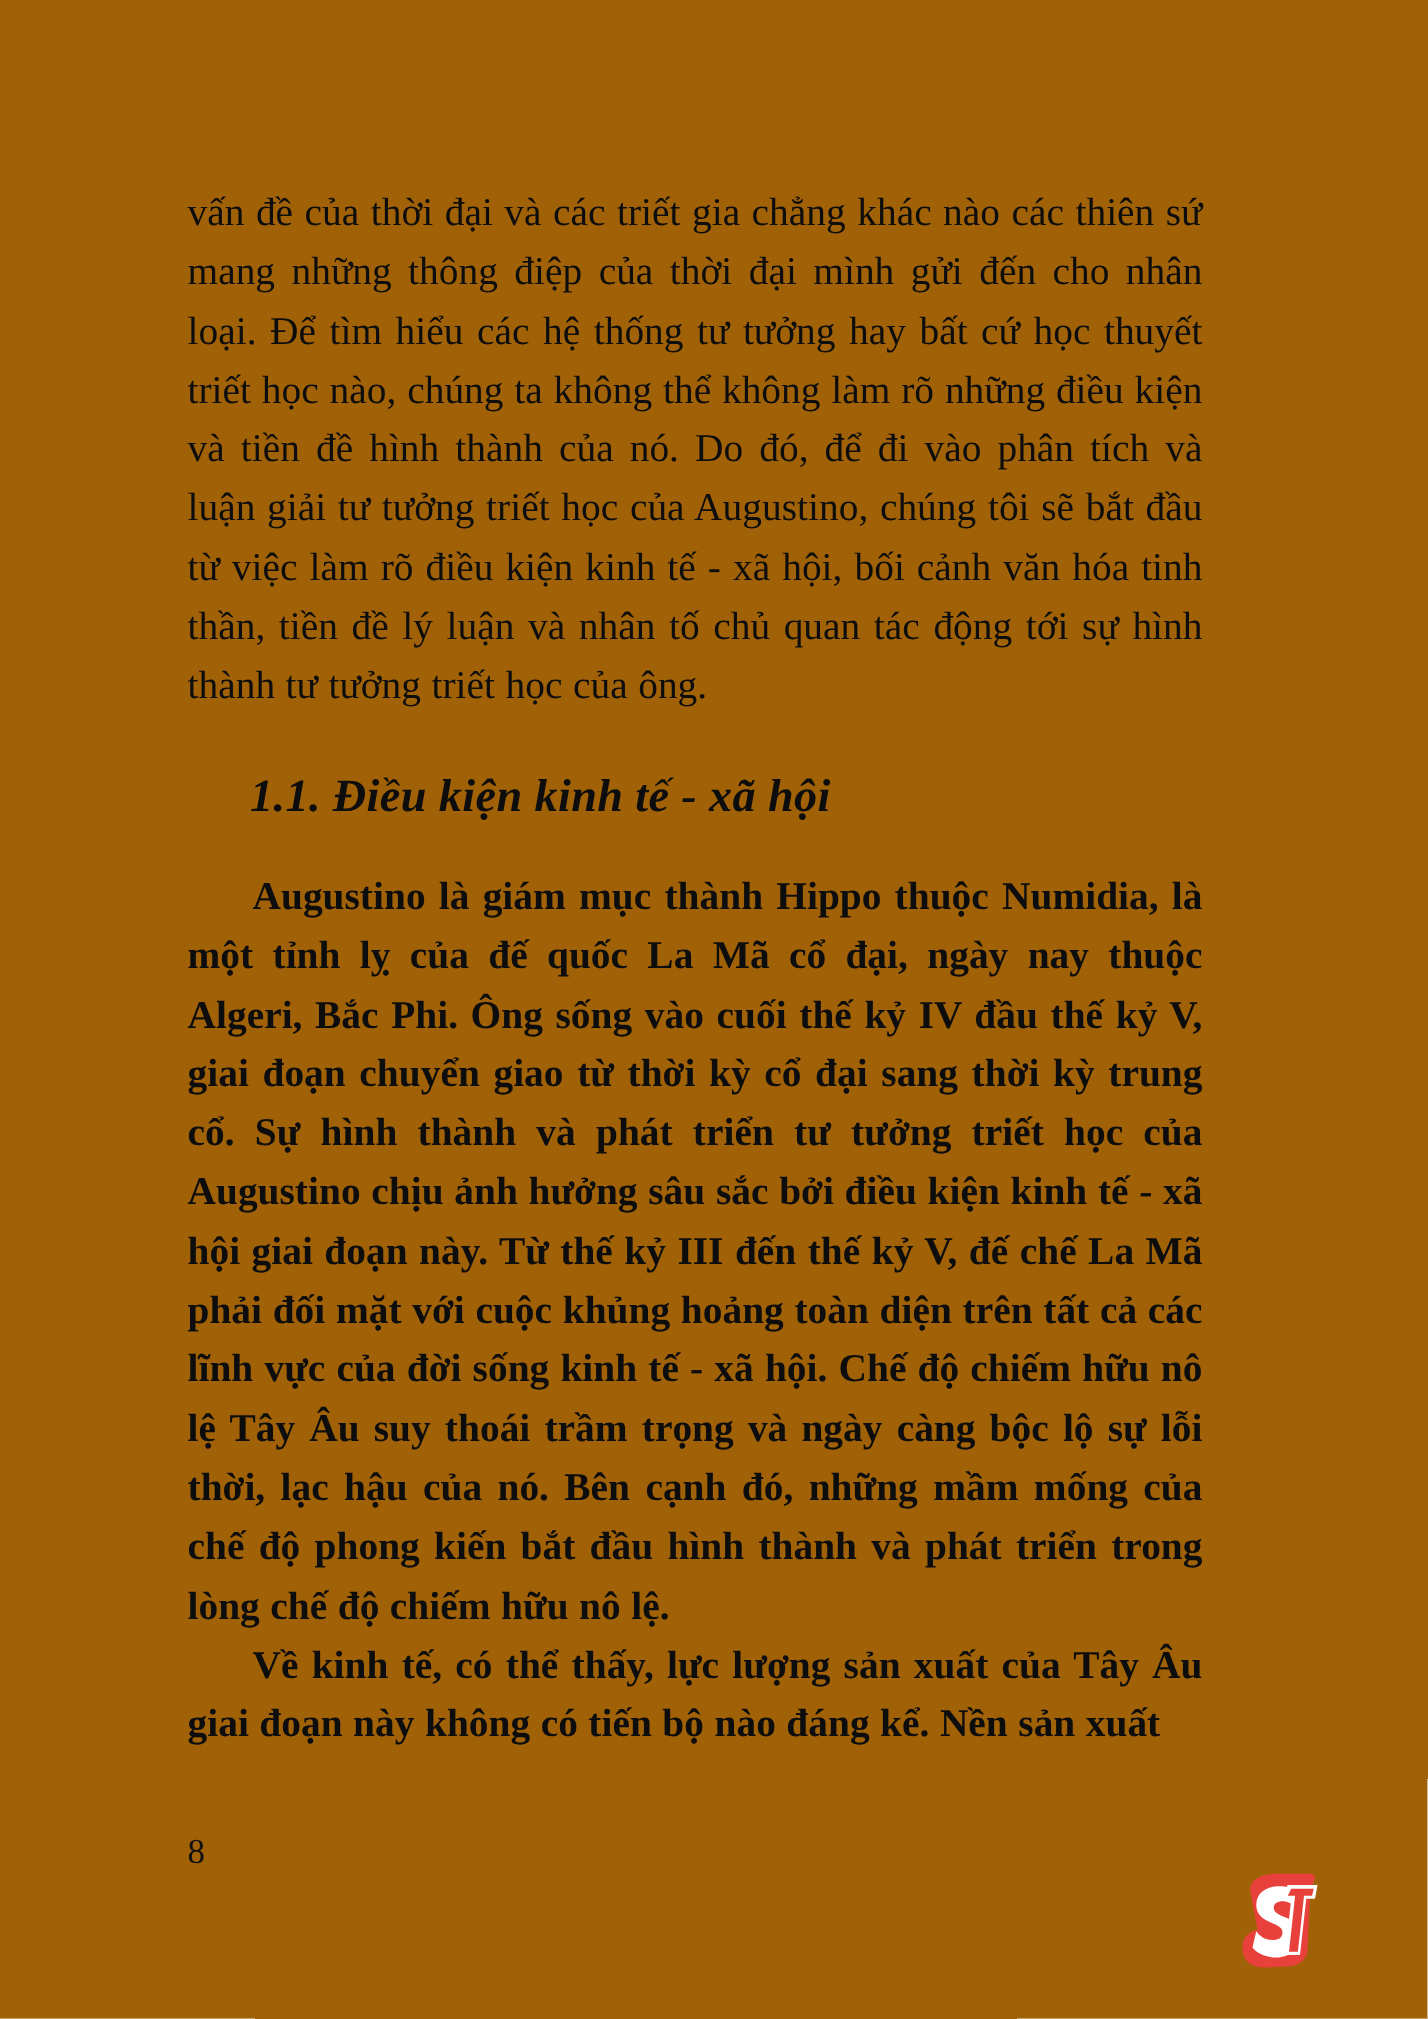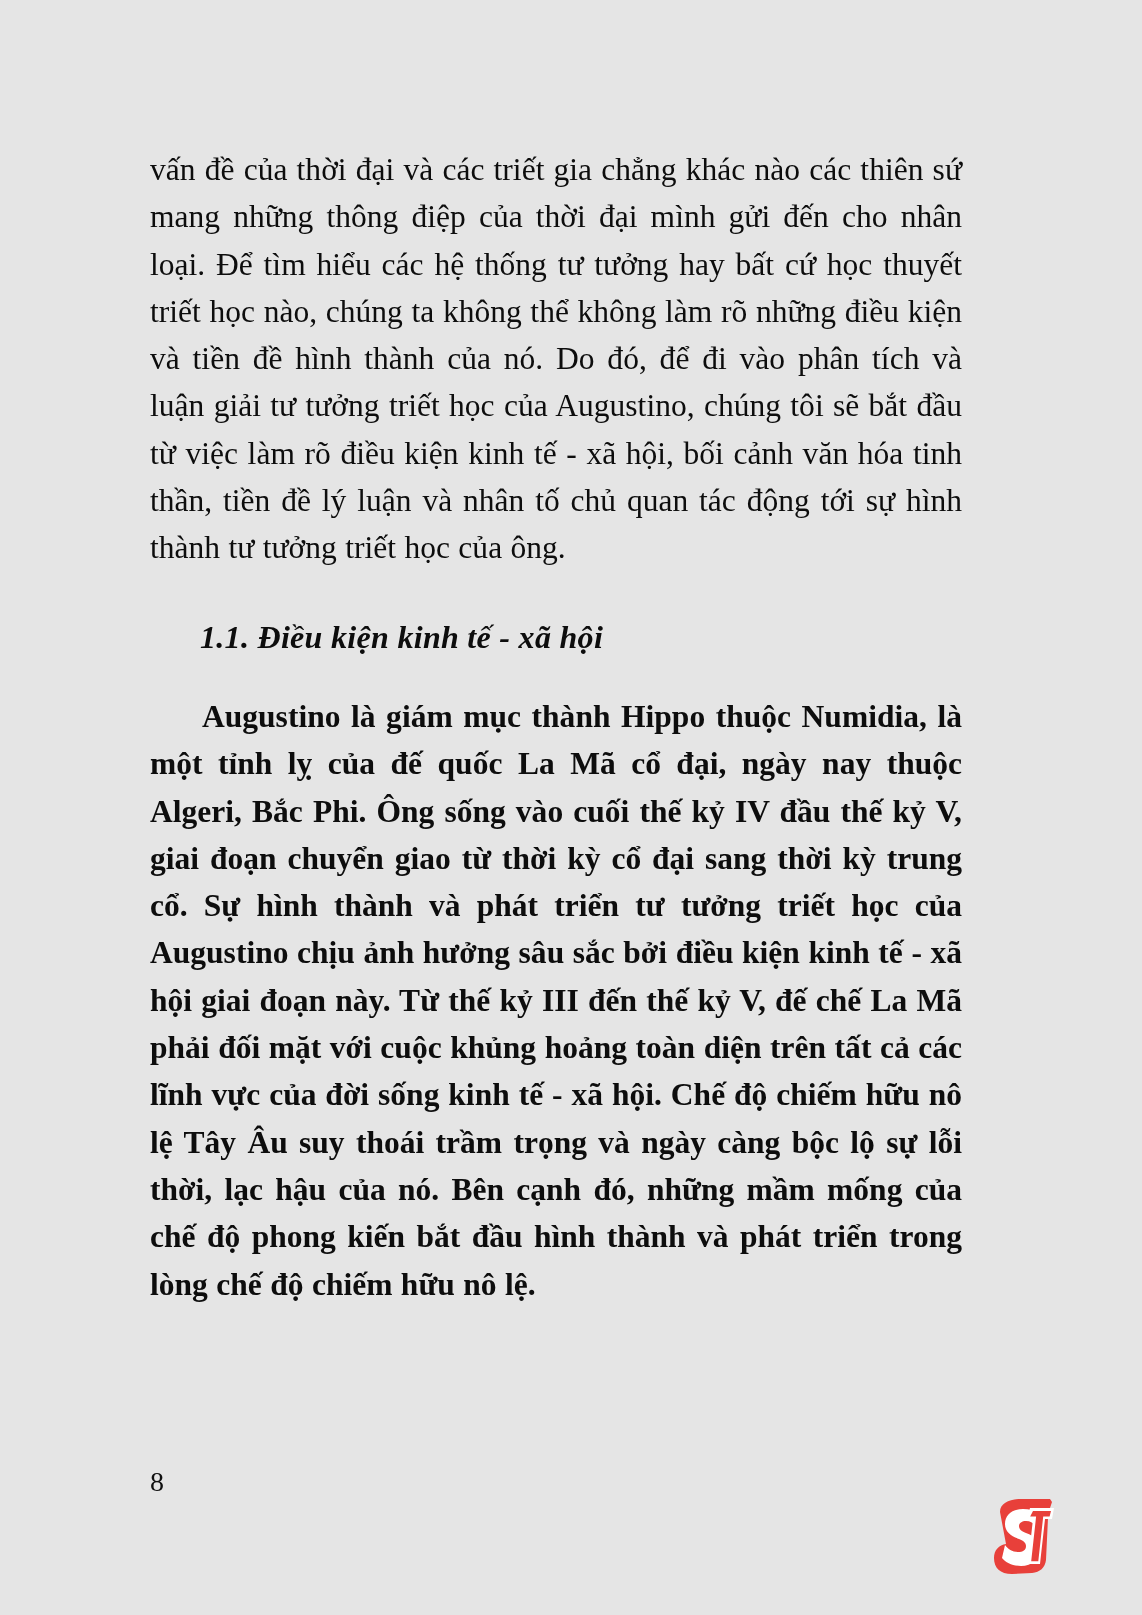--- a/index.html
+++ b/index.html
@@ -4,21 +4,21 @@
 <style>
   html, body {
     margin: 0;
     padding: 0;
     background: #ffffff;
   }
   .page {
     position: relative;
     width: 1142px;
     height: 1615px;
-    background: #e5e5e5;
+    background: #a16207;
     overflow: hidden;
     font-family: "Liberation Serif", "DejaVu Serif", serif;
     color: #0d0d0d;
   }
   .content {
     position: absolute;
     left: 150px;
     top: 146px;
     width: 812px;
   }
@@ -35,21 +35,21 @@
   .para.indent {
     text-indent: 52px;
     font-weight: bold;
   }
   .para + .para {
     margin-top: 0;
   }
   .heading {
     margin: 0;
     padding: 0;
-    font-size: 32px;
+    font-size: 37px;
     line-height: 47.3px;
     font-weight: bold;
     font-style: italic;
     text-indent: 50px;
     letter-spacing: 0.3px;
   }
   .gap-before-heading { height: 42px; }
   .gap-after-heading  { height: 32px; }
 
   .page-number {
@@ -80,20 +80,21 @@
     <p class="para">vấn đề của thời đại và các triết gia chẳng khác nào các thiên sứ mang những thông điệp của thời đại mình gửi đến cho nhân loại. Để tìm hiểu các hệ thống tư tưởng hay bất cứ học thuyết triết học nào, chúng ta không thể không làm rõ những điều kiện và tiền đề hình thành của nó. Do đó, để đi vào phân tích và luận giải tư tưởng triết học của Augustino, chúng tôi sẽ bắt đầu từ việc làm rõ điều kiện kinh tế - xã hội, bối cảnh văn hóa tinh thần, tiền đề lý luận và nhân tố chủ quan tác động tới sự hình thành tư tưởng triết học của ông.</p>
 
     <div class="gap-before-heading"></div>
 
     <h2 class="heading">1.1. Điều kiện kinh tế - xã hội</h2>
 
     <div class="gap-after-heading"></div>
 
     <p class="para indent">Augustino là giám mục thành Hippo thuộc Numidia, là một tỉnh lỵ của đế quốc La Mã cổ đại, ngày nay thuộc Algeri, Bắc Phi. Ông sống vào cuối thế kỷ IV đầu thế kỷ V, giai đoạn chuyển giao từ thời kỳ cổ đại sang thời kỳ trung cổ. Sự hình thành và phát triển tư tưởng triết học của Augustino chịu ảnh hưởng sâu sắc bởi điều kiện kinh tế - xã hội giai đoạn này. Từ thế kỷ III đến thế kỷ V, đế chế La Mã phải đối mặt với cuộc khủng hoảng toàn diện trên tất cả các lĩnh vực của đời sống kinh tế - xã hội. Chế độ chiếm hữu nô lệ Tây Âu suy thoái trầm trọng và ngày càng bộc lộ sự lỗi thời, lạc hậu của nó. Bên cạnh đó, những mầm mống của chế độ phong kiến bắt đầu hình thành và phát triển trong lòng chế độ chiếm hữu nô lệ.</p>
 
+    <p class="para indent">Về kinh tế, có thể thấy, lực lượng sản xuất của Tây Âu giai đoạn này không có tiến bộ nào đáng kể. Nền sản xuất</p>
 
   </div>
 
   <div class="page-number">8</div>
 
   <div class="logo">
     <svg width="66" height="78" viewBox="0 0 66 78" xmlns="http://www.w3.org/2000/svg">
 
       <path d="M10 14 C10 5, 20 1, 31 1 L60 1 L62 4 L58 16 L56 18 L58 20
                L56 62 C55 70, 50 74, 42 75 L22 76 C10 76, 4 70, 4 60

